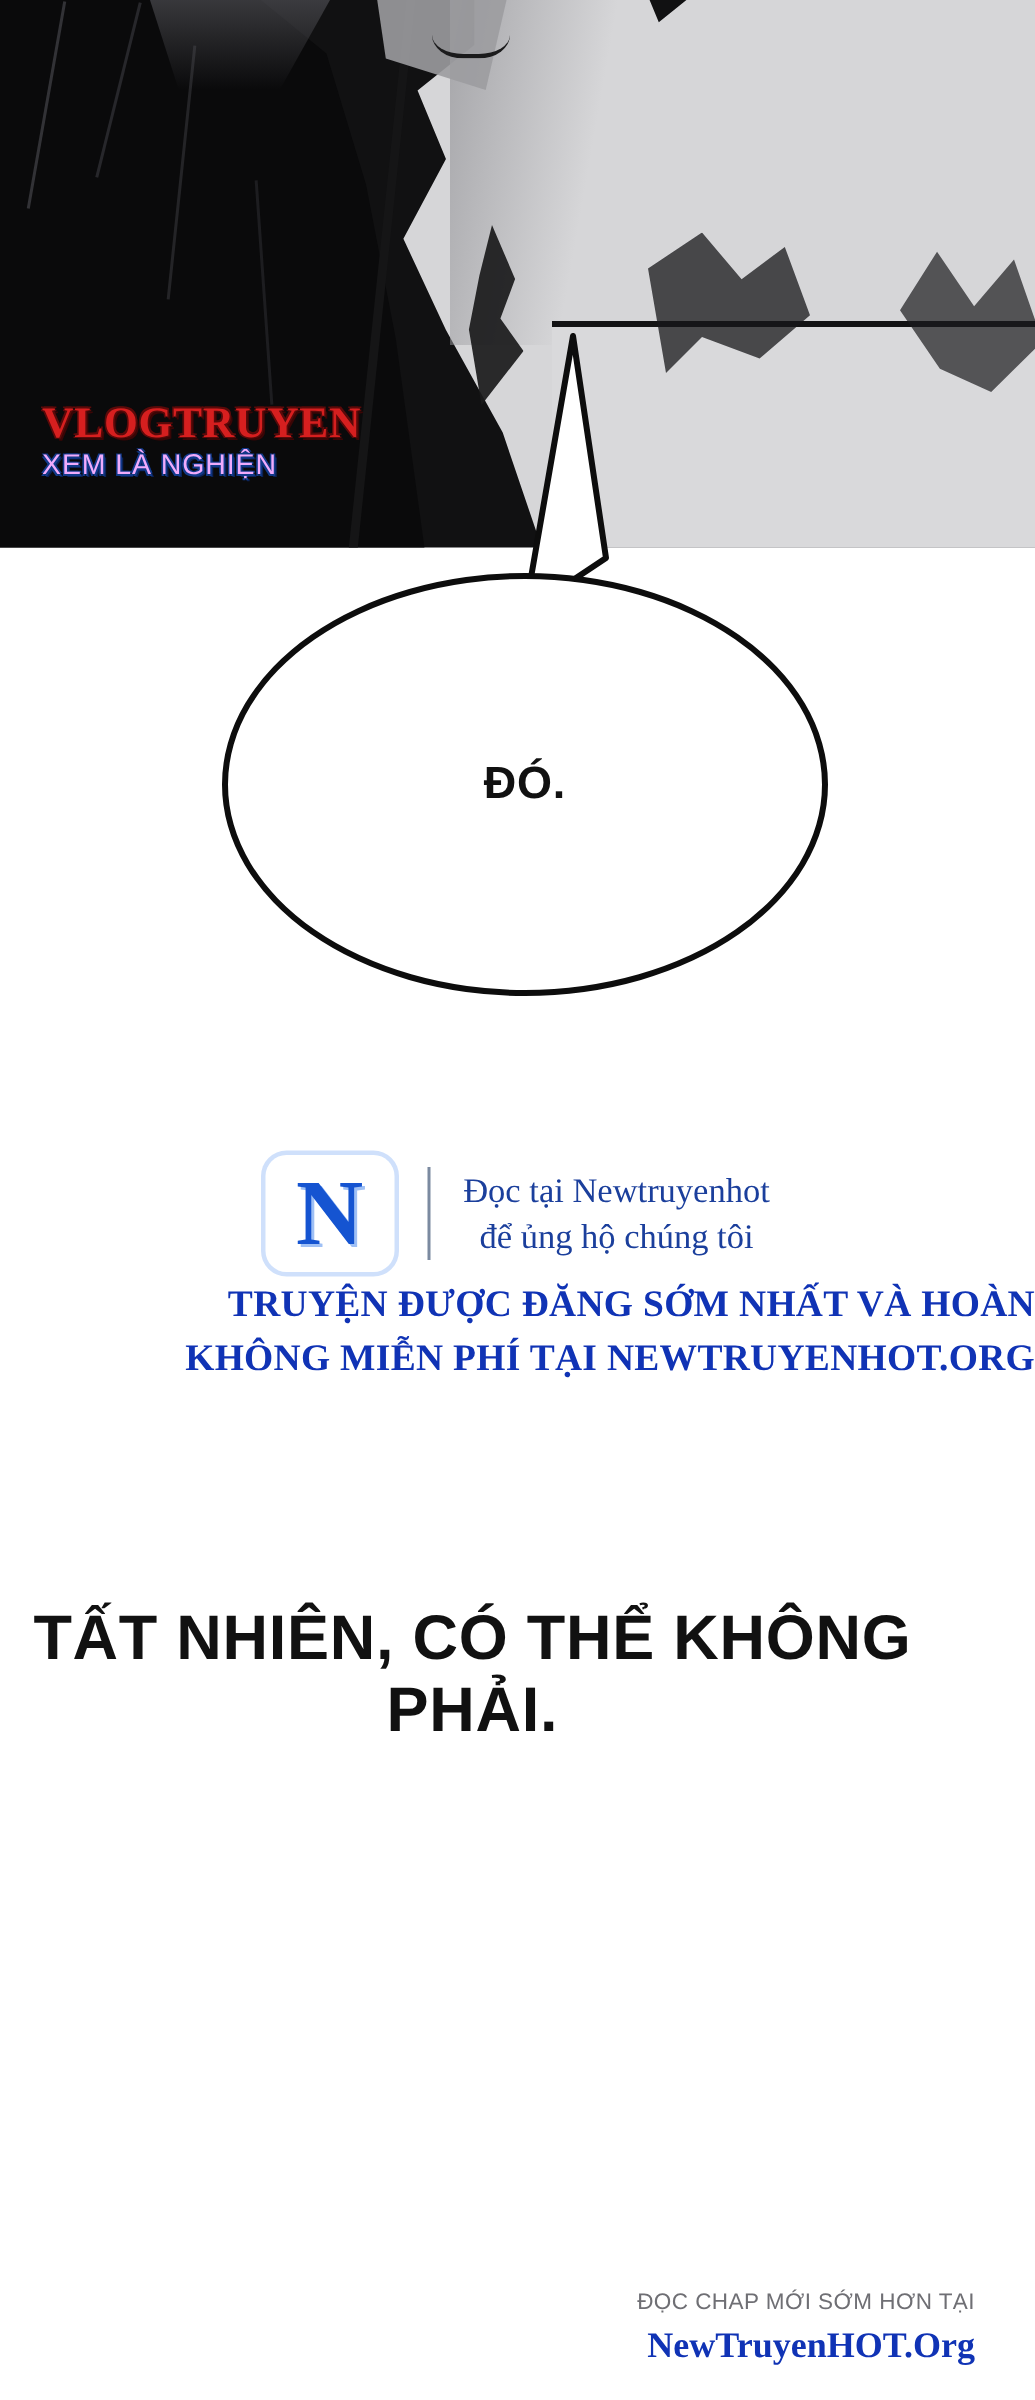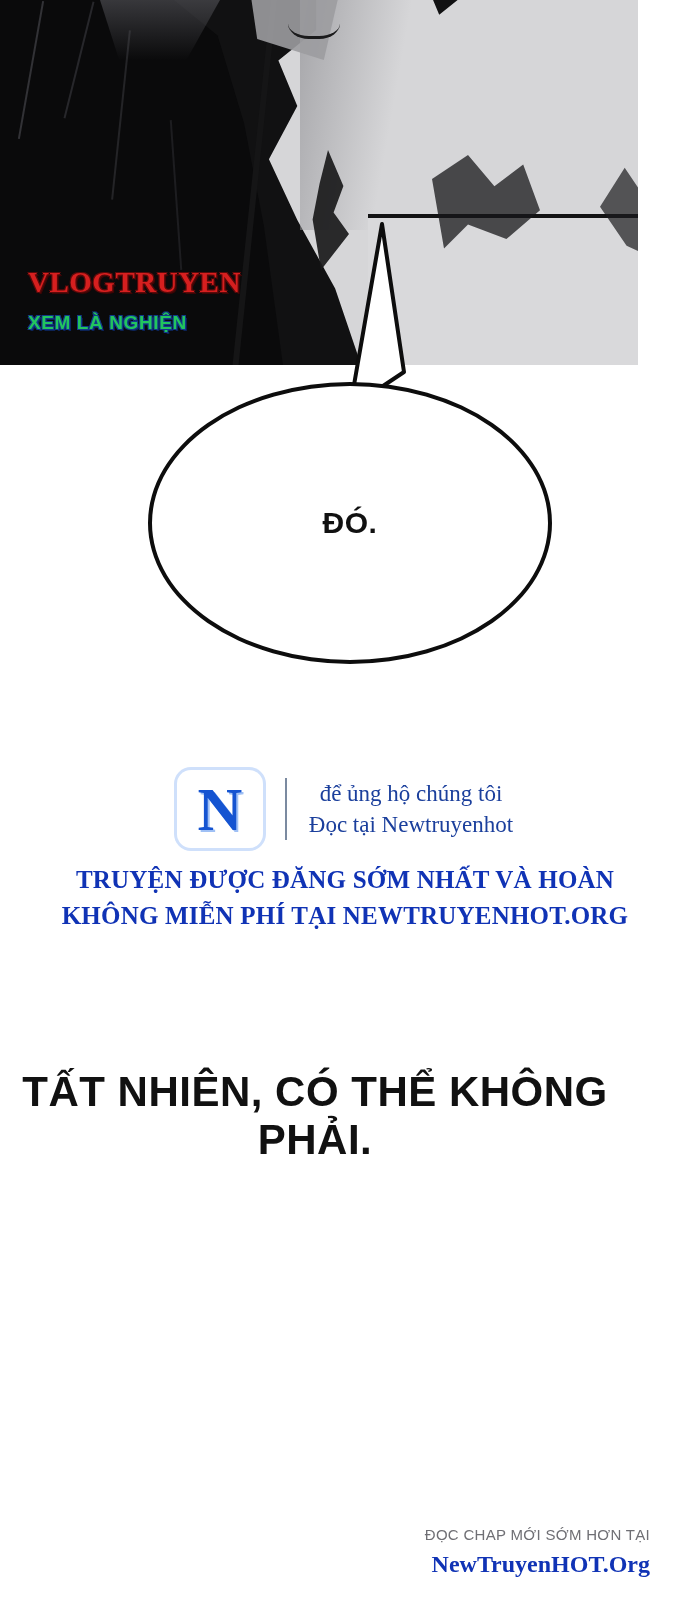--- a/index.html
+++ b/index.html
@@ -21,21 +21,21 @@
     height: 1600px;
     background: #ffffff;
     overflow: hidden;
   }
 
   
   .panel-top {
     position: absolute;
     left: 0;
     top: 0;
-    width: 638px;
+    width: 690px;
     height: 365px;
     background: #111112;
     overflow: hidden;
   }
 
   
   .jacket {
     position: absolute;
     left: -20px;
     top: -10px;
@@ -224,26 +224,26 @@
     color: #d61f1f;
     text-shadow:
       -1px -1px 0 #5a0a0a,
       1px -1px 0 #5a0a0a,
       -1px 1px 0 #5a0a0a,
       1px 1px 0 #5a0a0a,
       2px 2px 0 #3a0606;
     line-height: 1;
   }
   .vlog-sub {
-    margin-top: 16px;
+    margin-top: 4px;
     font-family: "Liberation Sans", sans-serif;
-    font-weight: bold;
+    font-weight: normal;
     font-size: 19px;
     letter-spacing: .6px;
-    color: #22c55e;
+    color: #f0abfc;
     text-shadow:
       -1px -1px 0 #123a8a,
       1px -1px 0 #123a8a,
       -1px 1px 0 #123a8a,
       1px 1px 0 #123a8a,
       2px 2px 0 #0b2256;
     line-height: 1;
   }
 
   
@@ -325,27 +325,28 @@
     background: #7b8aa0;
   }
   .promo-lines {
     font-family: "Liberation Serif", serif;
     font-size: 23px;
     color: #1b3f9c;
     line-height: 1.35;
     text-align: center;
   }
   .promo-banner {
-    margin-top: 14px;
+    margin-top: 4px;
     font-family: "Liberation Serif", serif;
     font-weight: bold;
     font-size: 25px;
     color: #1033b5;
     line-height: 1.45;
     letter-spacing: .2px;
+    text-align: right;
   }
 
   
   .caption {
     position: absolute;
     left: 0;
     top: 1068px;
     width: 630px;
     text-align: center;
     font-family: "Liberation Sans", sans-serif;
@@ -419,22 +420,22 @@
     </div>
     <div class="bubble"></div>
     <div class="bubble-text">ĐÓ.</div>
   </div>
 
   <div class="promo">
     <div class="promo-row">
       <div class="logo-n">N</div>
       <div class="logo-sep"></div>
       <div class="promo-lines">
+        <div>Đọc tại Newtruyenhot</div>
         <div>để ủng hộ chúng tôi</div>
-        <div>Đọc tại Newtruyenhot</div>
       </div>
     </div>
     <div class="promo-banner">
       <div>TRUYỆN ĐƯỢC ĐĂNG SỚM NHẤT VÀ HOÀN</div>
       <div>KHÔNG MIỄN PHÍ TẠI NEWTRUYENHOT.ORG</div>
     </div>
   </div>
 
   <div class="caption">TẤT NHIÊN, CÓ THỂ KHÔNG PHẢI.</div>
 

